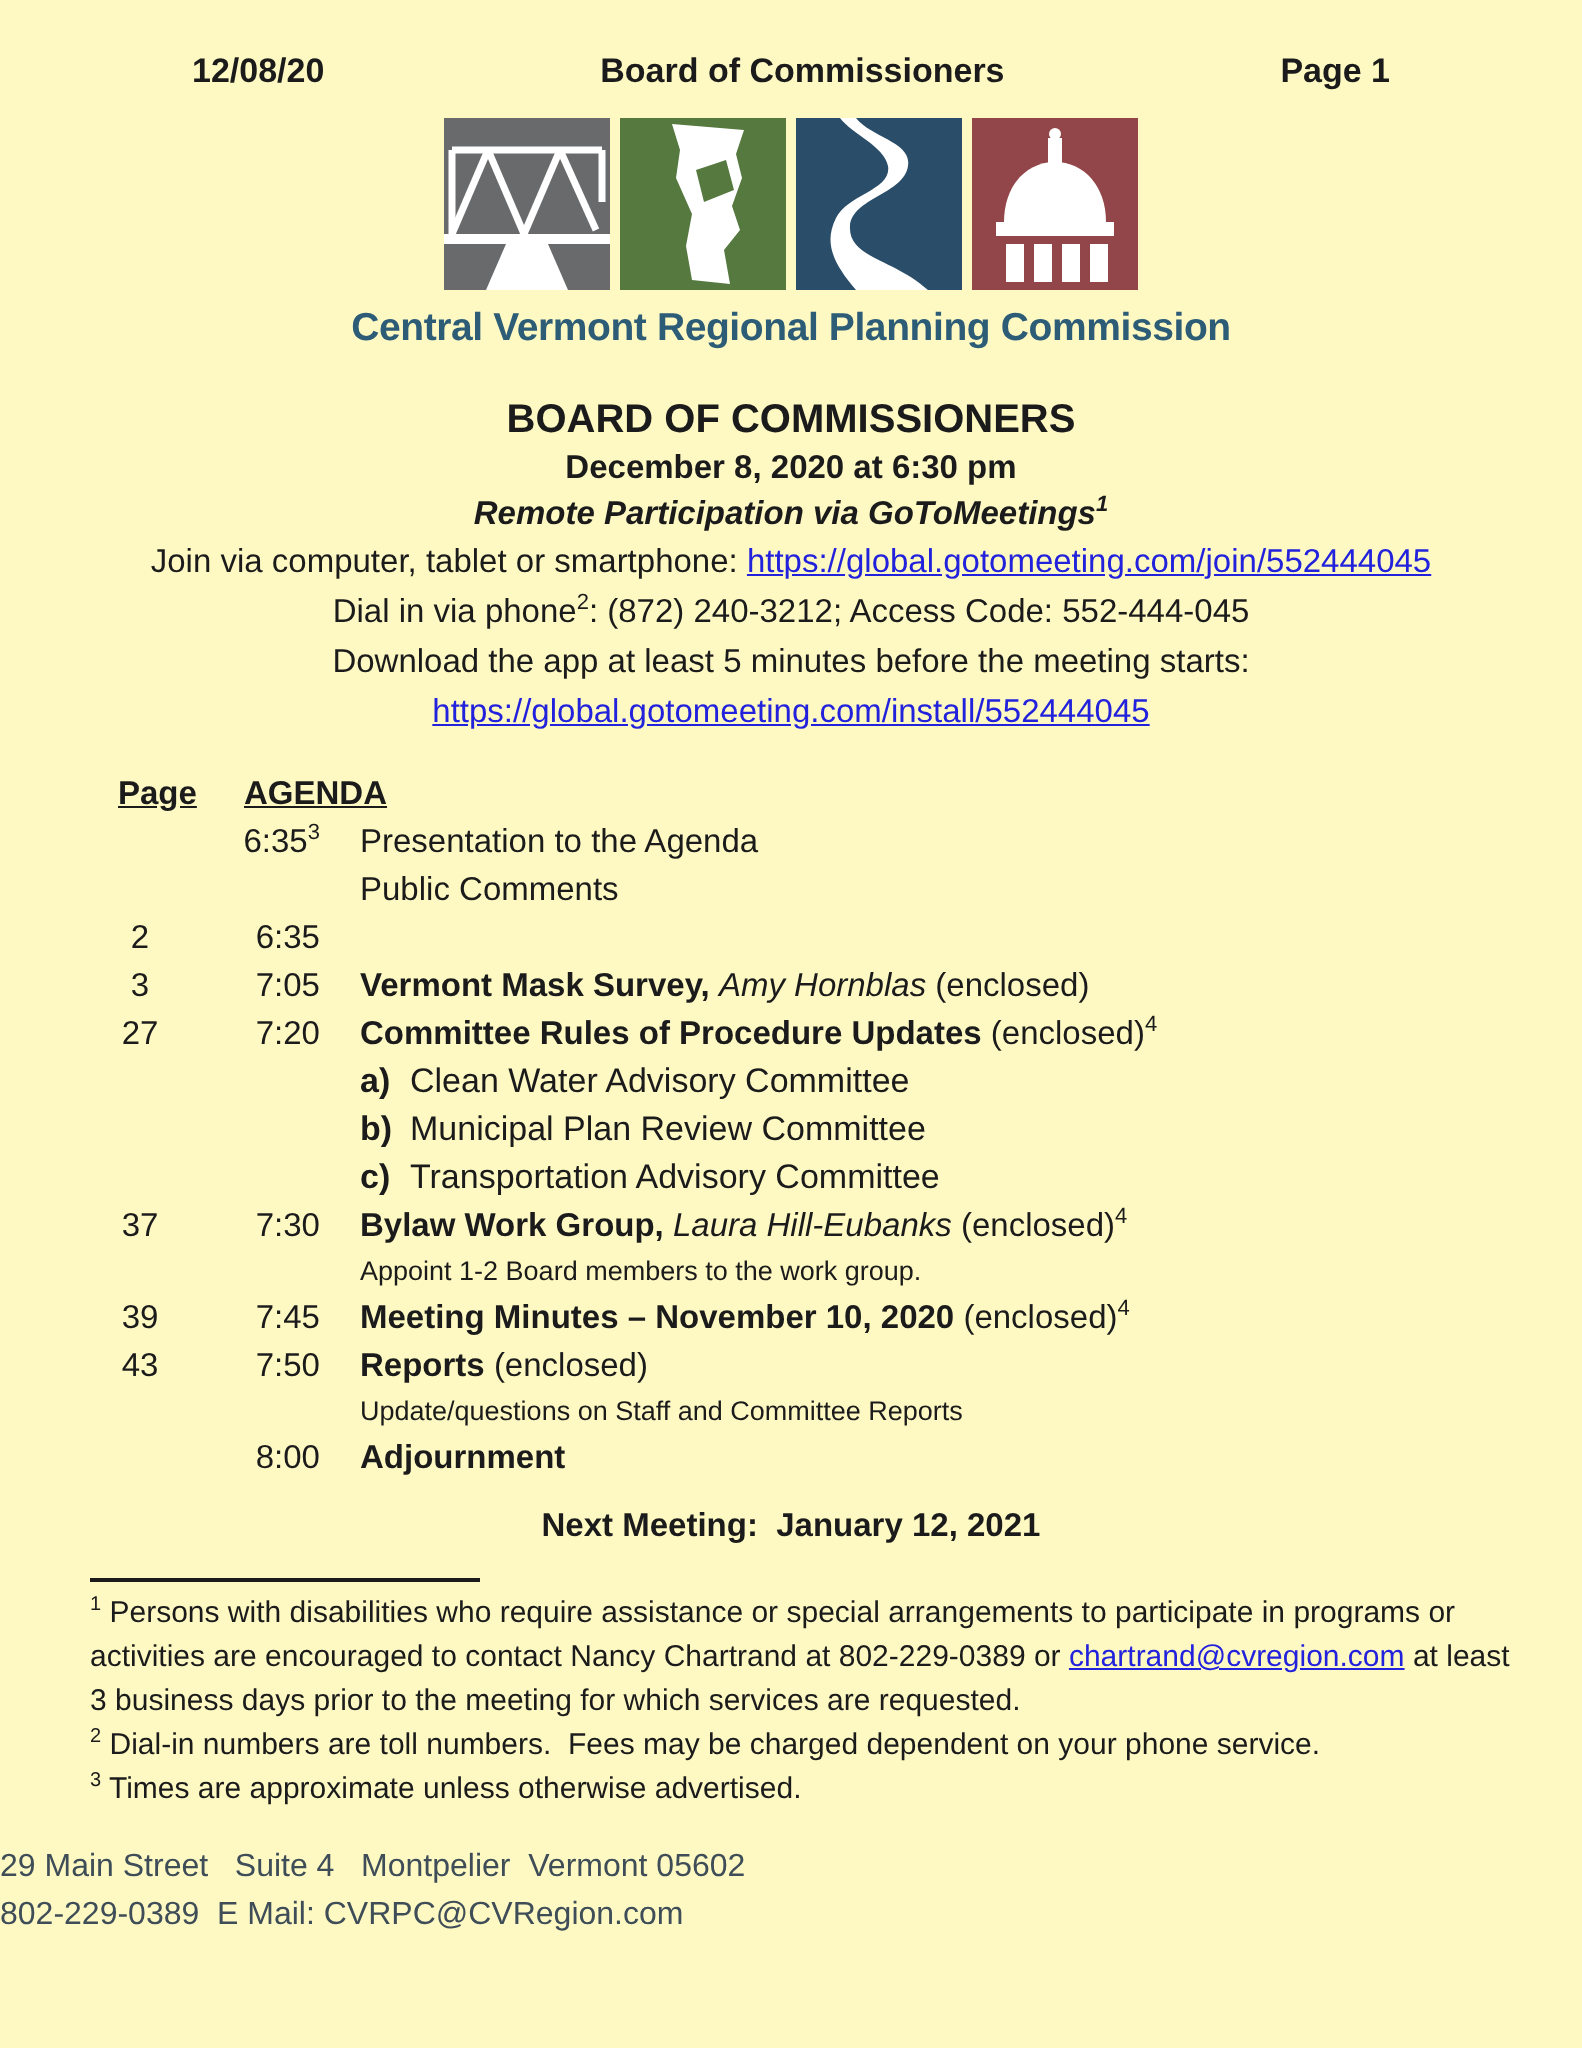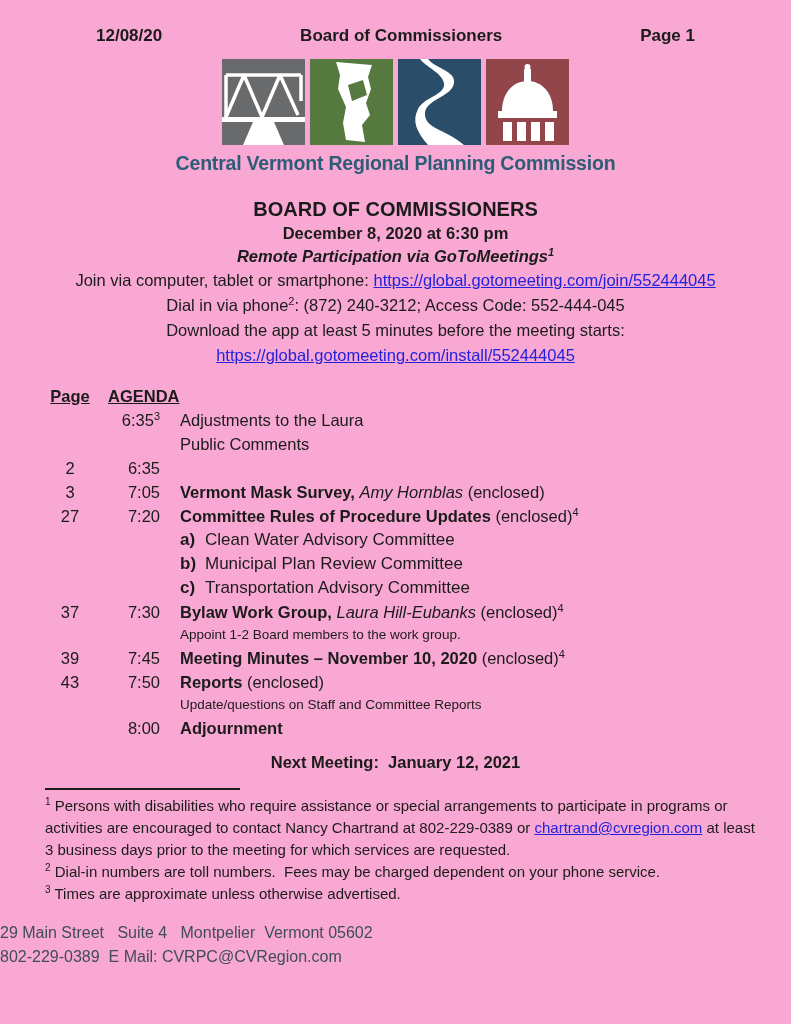--- a/index.html
+++ b/index.html
@@ -1,17 +1,17 @@
 <!DOCTYPE html>
 <html><head>
 <meta charset="utf-8">
 <style>
   html,body { margin:0; padding:0; background:#888; }
   .page {
-    width:791px; height:1024px; margin:0 auto; background:#f9a8d4;
+    width:791px; height:1024px; margin:0 auto; background:#fef9c3;
     font-family:"Liberation Sans", sans-serif; color:#1b1b1b;
     position:relative; overflow:hidden;
   }
   .hdr { display:flex; justify-content:space-between; align-items:baseline;
          padding:26px 96px 0 96px; font-weight:bold; font-size:17px; }
   .logo-wrap { text-align:center; margin-top:13px; }
   .logo-panels { display:inline-flex; gap:5px; }
   .panel { width:83px; height:86px; display:block; }
   .logo-name { margin-top:3px; font-size:19.5px; font-weight:bold;
                color:#2d5c77; letter-spacing:-0.2px; }
@@ -19,21 +19,21 @@
   .m-title { font-size:20px; font-weight:bold; margin-top:22px; line-height:25px; }
   .m-date  { font-size:16.5px; font-weight:bold; line-height:23px; }
   .m-remote{ font-size:16.5px; font-weight:bold; font-style:italic; line-height:23px; }
   .m-line  { font-size:16.5px; line-height:25px; }
   .m-line:first-of-type { margin-top:4px; }
   a.link { color:#2222dd; text-decoration:underline; cursor:pointer; }
   sup { font-size:11px; line-height:0; }
   .agenda { margin-top:16px; padding-left:45px; padding-right:40px; }
   .a-hdr { display:grid; grid-template-columns:50px 85px 1fr;
            font-size:16.5px; font-weight:bold; line-height:24px; }
-  .a-hdr .u { text-decoration:underline; }
+  .a-hdr .u { text-decoration:underline;margin-left:14px; }
   .c-page { text-align:center; }
   .c-time { text-align:right; padding-right:20px; }
   .a-row { display:grid; grid-template-columns:50px 85px 1fr;
            font-size:16.5px; line-height:24px; }
   .b { font-weight:bold; }
   .i { font-style:italic; }
   .c-sub { font-size:13.5px; line-height:22px; }
   .c-subitem { font-size:17px; line-height:24px; }
   .si-label { display:inline-block; width:25px; font-weight:bold; }
   .next { text-align:center; font-weight:bold; font-size:16.5px;
@@ -110,21 +110,21 @@
   <div class="agenda">
     <div class="a-hdr">
       <div class="c-page u">Page</div>
       <div class="u" style="padding-left:13px;">AGENDA</div>
       <div></div>
     </div>
 
     <div class="a-row">
       <div class="c-page"></div>
       <div class="c-time"><span>6:35</span><sup>3</sup></div>
-      <div>Adjustments to the Laura</div>
+      <div>Presentation to the Agenda</div>
     </div>
 
     <div class="a-row">
       <div class="c-page"></div>
         <div class="c-time"></div>
       <div>Public Comments</div>
     </div>
 
     <div class="a-row">
       <div class="c-page">2</div>

